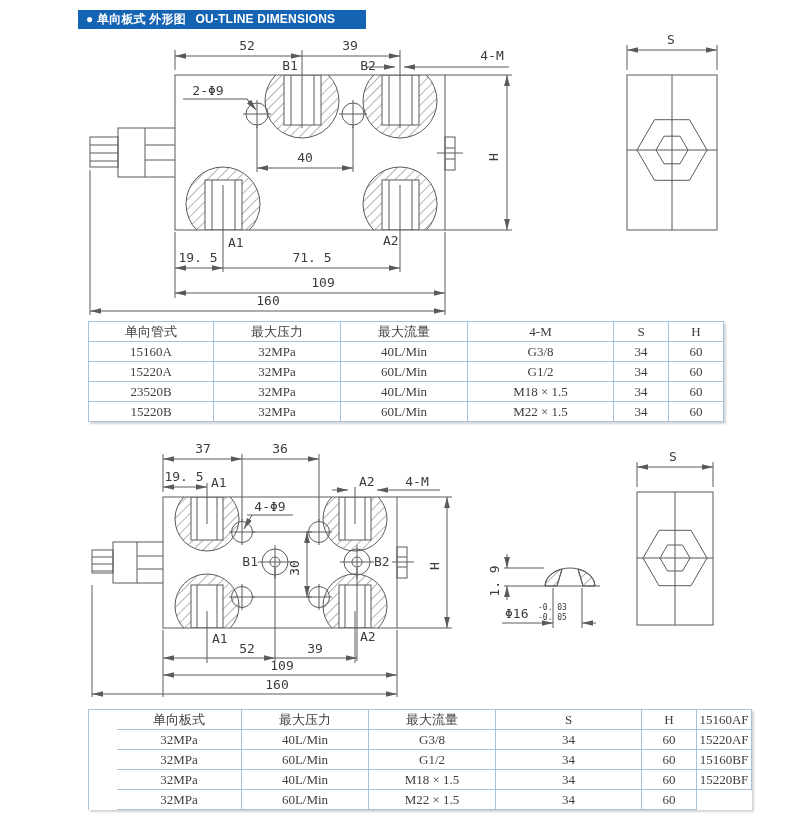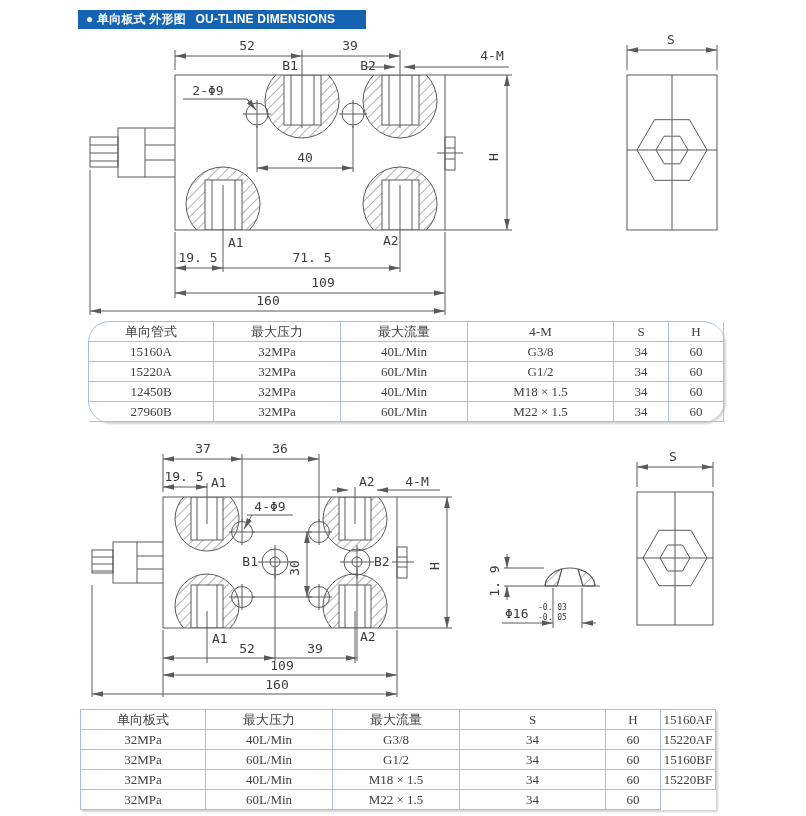--- a/index.html
+++ b/index.html
@@ -17,22 +17,22 @@
   svg text.sm{font-size:8px;}
   
   .spec-table{position:absolute;width:635px;display:grid;
       grid-template-columns:125px 127px 127px 146px 55px 55px;
       border-top:1px solid #a4c2de;border-left:1px solid #a4c2de;
       box-shadow:2px 2px 2px rgba(130,130,130,.35);
       font-family:"Liberation Serif",serif;font-size:13px;color:#404040;background:#fff;}
   .spec-table .cell{height:19px;line-height:19px;text-align:center;
       border-right:1px solid #a4c2de;border-bottom:1px solid #a4c2de;
       overflow:hidden;white-space:nowrap;}
-  #table1{left:88px;top:321px;border-radius:21px;}
-  #table2{left:80px;top:709px;}
+  #table1{left:88px;top:321px;}
+  #table2{left:88px;top:709px;padding-left:28px;}
 </style>
 </head>
 <body>
 
 <div id="page">
 
   <div id="header-bar">
     <span>●</span>
     <span>单向板式 外形图</span>
     <span class="en">OU-TLINE DIMENSIONS</span>
@@ -264,28 +264,28 @@
     <div class="cell">34</div>
     <div class="cell">60</div>
 
     <div class="cell">15220A</div>
     <div class="cell">32MPa</div>
     <div class="cell">60L/Min</div>
     <div class="cell">G1/2</div>
     <div class="cell">34</div>
     <div class="cell">60</div>
 
-    <div class="cell">12450B</div>
+    <div class="cell">23520B</div>
     <div class="cell">32MPa</div>
     <div class="cell">40L/Min</div>
     <div class="cell">M18 × 1.5</div>
     <div class="cell">34</div>
     <div class="cell">60</div>
 
-    <div class="cell">27960B</div>
+    <div class="cell">15220B</div>
     <div class="cell">32MPa</div>
     <div class="cell">60L/Min</div>
     <div class="cell">M22 × 1.5</div>
     <div class="cell">34</div>
     <div class="cell">60</div>
   </div>
 
   <div id="table2" class="spec-table">
     <div class="cell">单向板式</div>
     <div class="cell">最大压力</div>

